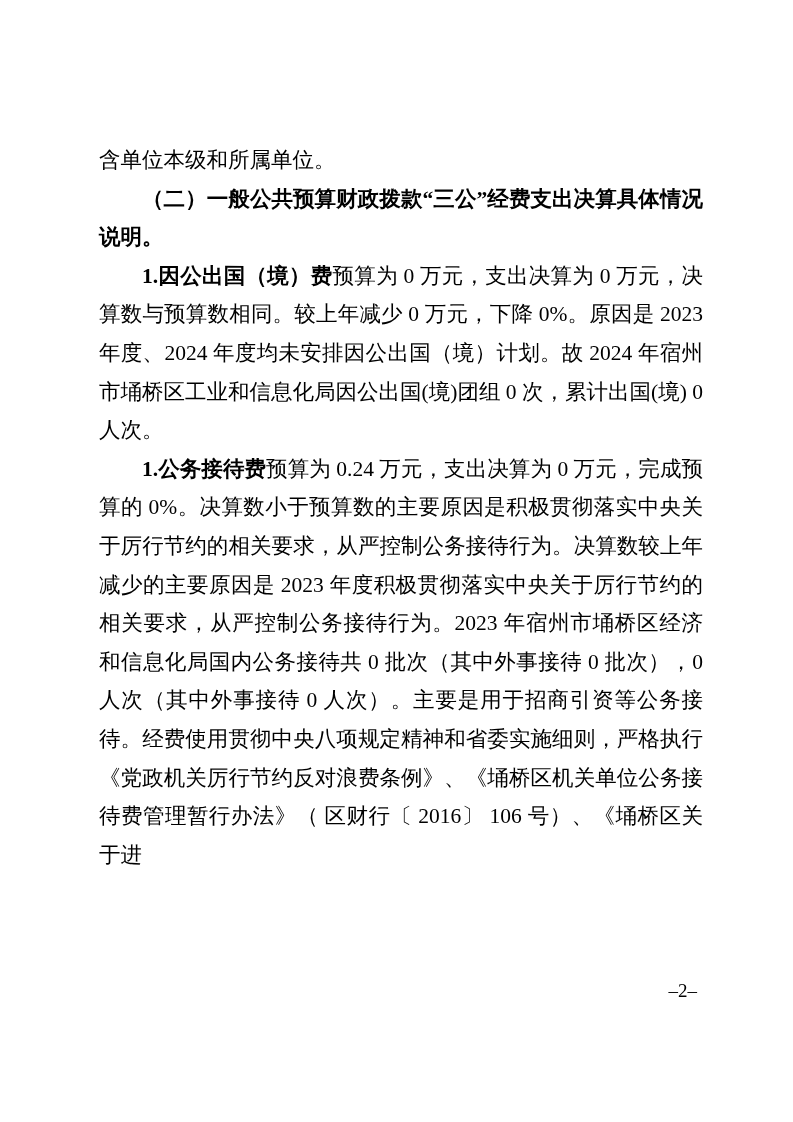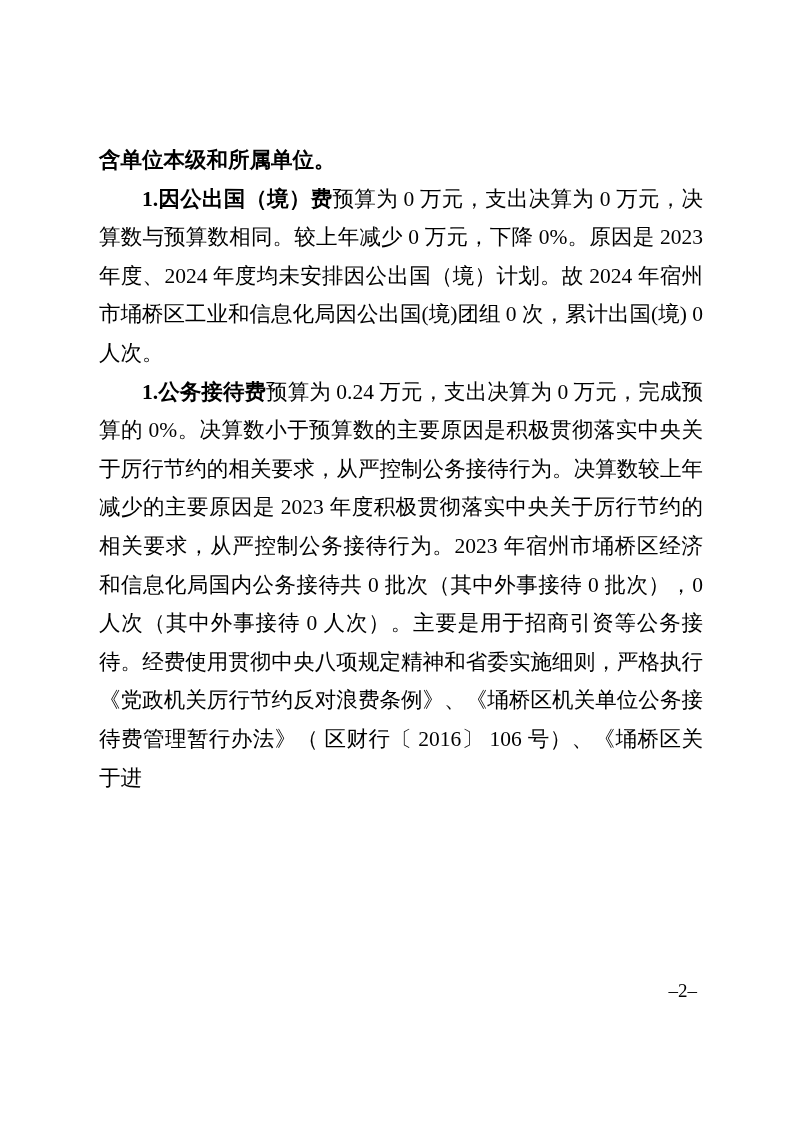--- a/index.html
+++ b/index.html
@@ -18,41 +18,44 @@
     position: absolute;
     left: 99px;
     top: 141px;
     width: 604px;
     font-size: 21.5px;
     line-height: 38.6px;
     text-align: justify;
     text-justify: inter-ideograph;
   }
   .content p { text-indent: 2em; }
-  .content p.no-indent { text-indent: 0; font-weight: bold; }
+  .content p.no-indent { text-indent: 0; }
   .heading { font-weight: bold; }
   .lead { font-weight: bold; margin-top: 18px; }
   .page-num {
     position: absolute;
     top: 980px;
     right: 96px;
     font-size: 19px;
     font-family: "Liberation Serif", "DejaVu Serif", serif;
   }
 </style>
 </head>
 <body>
 
 <div class="page">
   <div class="content">
 
     <p class="no-indent">
       <span>含单位本级和所属单位。</span>
     </p>
 
+    <p class="heading">
+      <span>（二）一般公共预算财政拨款“三公”经费支出决算具体情况说明。</span>
+    </p>
 
 
     <p>
       <span class="lead">1.因公出国（境）费</span><span>预算为 0 万元，支出决算为 0 万元，决算数与预算数相同。较上年减少 0 万元，下降 0%。原因是 2023 年度、2024 年度均未安排因公出国（境）计划。故 2024 年宿州市埇桥区工业和信息化局因公出国(境)团组 0 次，累计出国(境) 0 人次。</span>
     </p>
 
     <p>
       <span class="lead">1.公务接待费</span><span>预算为 0.24 万元，支出决算为 0 万元，完成预算的 0%。决算数小于预算数的主要原因是积极贯彻落实中央关于厉行节约的相关要求，从严控制公务接待行为。决算数较上年减少的主要原因是 2023 年度积极贯彻落实中央关于厉行节约的相关要求，从严控制公务接待行为。2023 年宿州市埇桥区经济和信息化局国内公务接待共 0 批次（其中外事接待 0 批次），0 人次（其中外事接待 0 人次）。主要是用于招商引资等公务接待。经费使用贯彻中央八项规定精神和省委实施细则，严格执行《党政机关厉行节约反对浪费条例》、《埇桥区机关单位公务接待费管理暂行办法》（ 区财行〔 2016〕 106 号）、《埇桥区关于进</span>
     </p>
 

